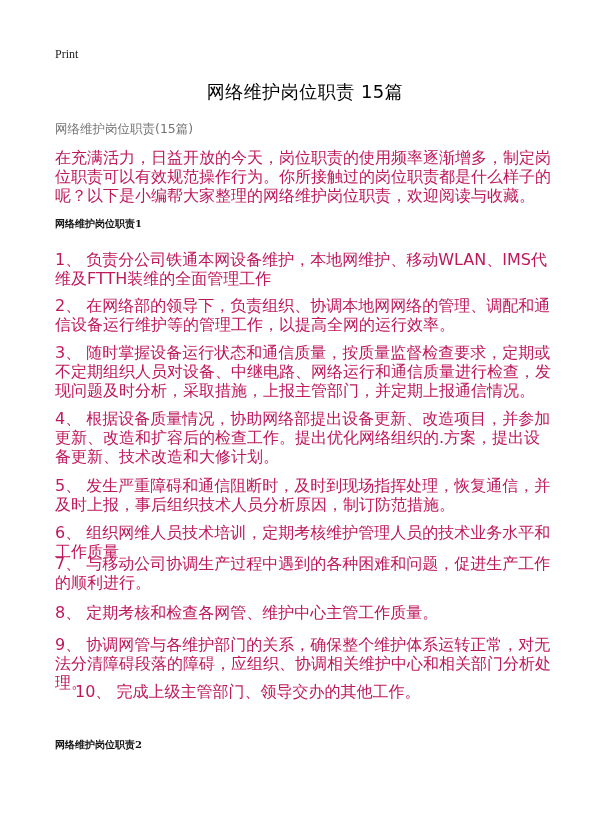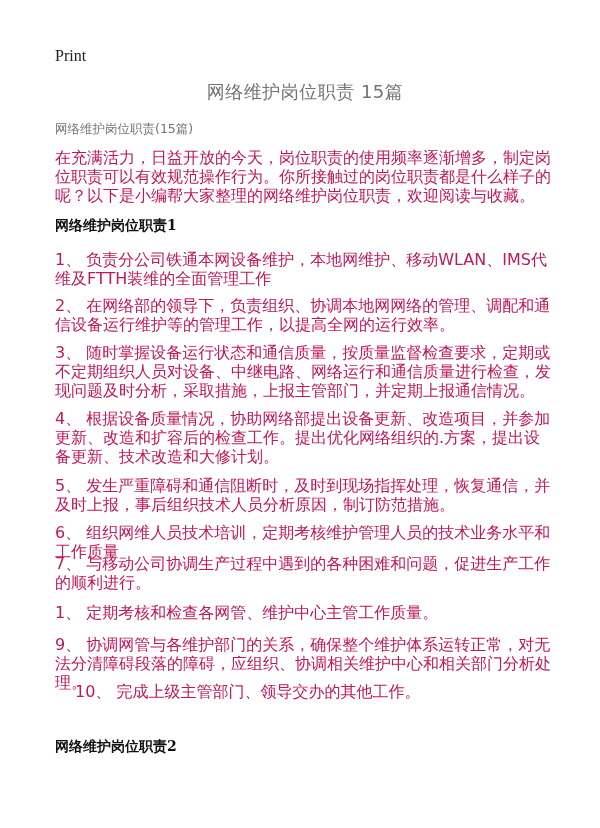--- a/index.html
+++ b/index.html
@@ -1,40 +1,40 @@
 <!DOCTYPE html>
 <html><head>
   <meta charset="utf-8">
   <style>
     html, body { margin: 0; padding: 0; background: #ffffff; }
     body { width: 600px; height: 828px; overflow: hidden; position: relative; color: #1a1a1a; font-family: "DejaVu Sans", sans-serif; }
     .page { position: absolute; left: 55px; top: 0; width: 500px; }
-    .print { position: absolute; top: 47px; left: 0; font-family: "Liberation Serif", serif; font-size: 16px; color: #222; }
-    .title { position: absolute; top: 80px; left: 0; width: 500px; text-align: center; font-size: 18px; font-weight: normal; color: #737373; letter-spacing: 0.5px; }
+    .print { position: absolute; top: 47px; left: 0; font-family: "Liberation Serif", serif; font-size: 12px; color: #222; }
+    .title { position: absolute; top: 80px; left: 0; width: 500px; text-align: center; font-size: 18px; font-weight: normal; color: #000000; letter-spacing: 0.5px; }
     .subtitle { position: absolute; top: 121px; left: 0; font-size: 12.5px; color: #737373; }
     .para { position: absolute; left: 0; width: 500px; font-size: 16px; line-height: 19px; color: #be185d; }
-    .heading { position: absolute; left: 0; font-size: 14px; font-weight: bold; color: #111; font-family: "DejaVu Serif", serif; }
+    .heading { position: absolute; left: 0; font-size: 10px; font-weight: bold; color: #111; font-family: "DejaVu Serif", serif; }
   </style>
 </head>
 <body>
 
 <div class="page">
   <div class="print">Print</div>
   <div class="title">网络维护岗位职责 15篇</div>
   <div class="subtitle">网络维护岗位职责(15篇)</div>
 
   <div class="para" style="top:148px;">在充满活力，日益开放的今天，岗位职责的使用频率逐渐增多，制定岗位职责可以有效规范操作行为。你所接触过的岗位职责都是什么样子的呢？以下是小编帮大家整理的网络维护岗位职责，欢迎阅读与收藏。</div>
 
   <div class="heading" style="top:217px;">网络维护岗位职责1</div>
 
   <div class="para" style="top:250px;">1、 负责分公司铁通本网设备维护，本地网维护、移动WLAN、IMS代维及FTTH装维的全面管理工作</div>
   <div class="para" style="top:296px;">2、 在网络部的领导下，负责组织、协调本地网网络的管理、调配和通信设备运行维护等的管理工作，以提高全网的运行效率。</div>
   <div class="para" style="top:343px;">3、 随时掌握设备运行状态和通信质量，按质量监督检查要求，定期或不定期组织人员对设备、中继电路、网络运行和通信质量进行检查，发现问题及时分析，采取措施，上报主管部门，并定期上报通信情况。</div>
   <div class="para" style="top:409px;">4、 根据设备质量情况，协助网络部提出设备更新、改造项目，并参加更新、改造和扩容后的检查工作。提出优化网络组织的.方案，提出设备更新、技术改造和大修计划。</div>
   <div class="para" style="top:476px;">5、 发生严重障碍和通信阻断时，及时到现场指挥处理，恢复通信，并及时上报，事后组织技术人员分析原因，制订防范措施。</div>
   <div class="para" style="top:523px;">6、 组织网维人员技术培训，定期考核维护管理人员的技术业务水平和工作质量</div>
   <div class="para" style="top:554px;">7、 与移动公司协调生产过程中遇到的各种困难和问题，促进生产工作的顺利进行。</div>
-  <div class="para" style="top:603px;">1、 定期考核和检查各网管、维护中心主管工作质量。</div>
+  <div class="para" style="top:603px;">8、 定期考核和检查各网管、维护中心主管工作质量。</div>
   <div class="para" style="top:635px;">9、 协调网管与各维护部门的关系，确保整个维护体系运转正常，对无法分清障碍段落的障碍，应组织、协调相关维护中心和相关部门分析处理。</div>
   <div class="para" style="top:682px;margin-left:20px;">10、 完成上级主管部门、领导交办的其他工作。</div>
 
   <div class="heading" style="top:738px;">网络维护岗位职责2</div>
 </div>
 
 </body></html>

